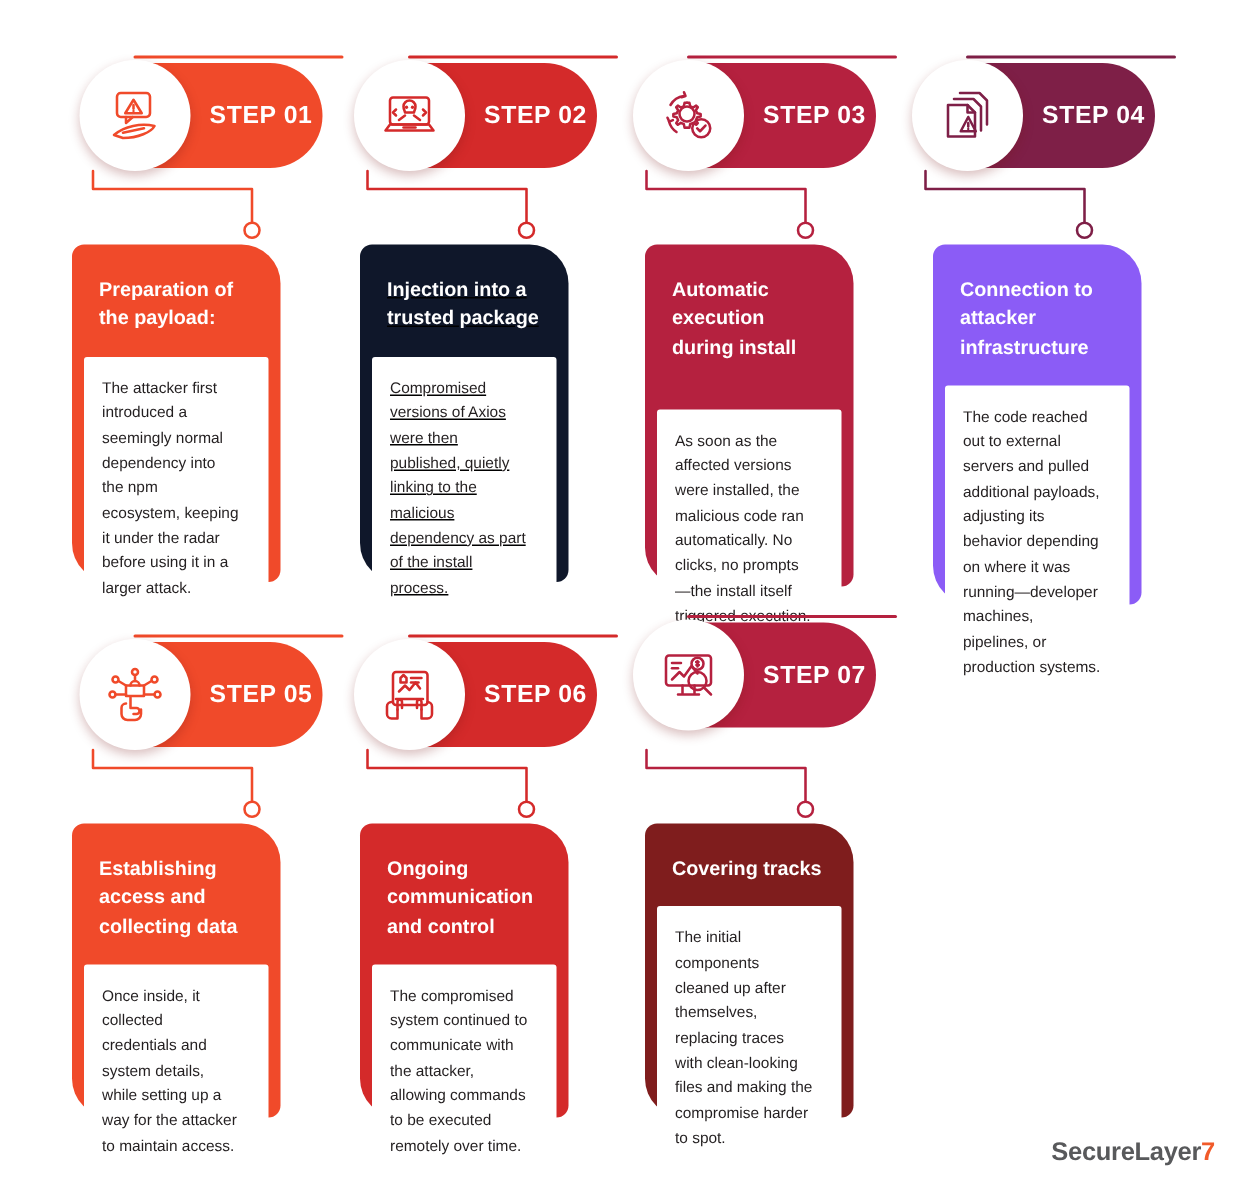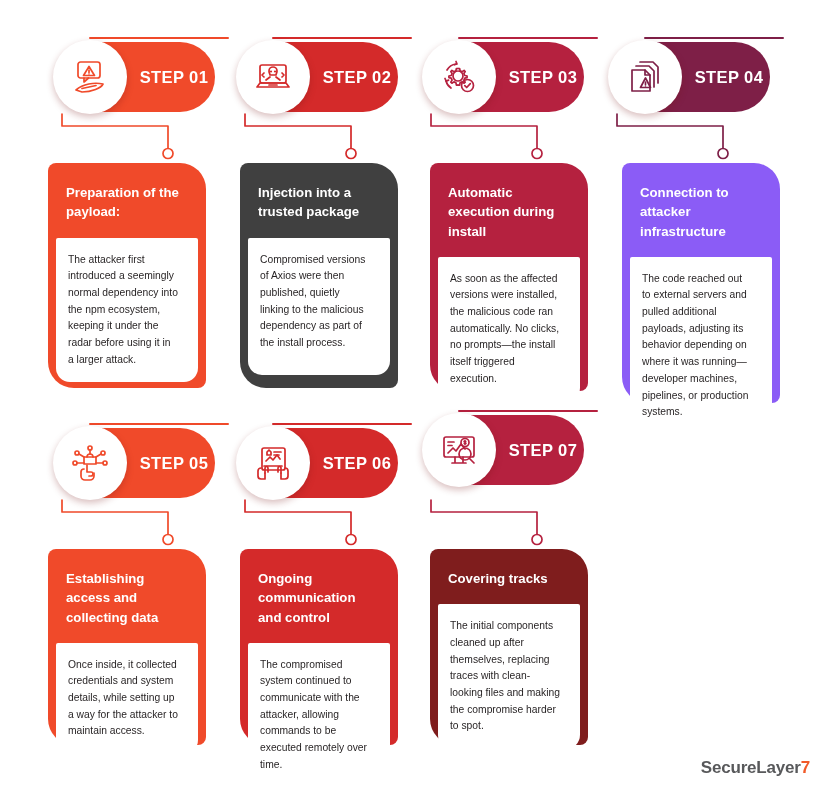--- a/index.html
+++ b/index.html
@@ -78,21 +78,21 @@
   
   .connector {
     position: absolute;
     pointer-events: none;
   }
   .connector svg { display: block; overflow: visible; }
 
   
   .card {
     position: absolute;
-    width: 158px;
+    width: 139px;
     border-top-left-radius: 8px;
     border-top-right-radius: 26px;
     border-bottom-left-radius: 26px;
     border-bottom-right-radius: 8px;
     padding: 0;
     display: flex;
     flex-direction: column;
   }
   .card-title {
     color: #ffffff;
@@ -175,21 +175,21 @@
           </svg>
         </div>
         <div class="badge-label">STEP 02</div>
       </div>
       <div class="connector" style="left: 243px; top: 112px;">
         <svg width="130" height="60" viewBox="0 0 130 60">
           <path d="M2 2 L2 14 L108 14 L108 36" fill="none" stroke="#D42A2A" stroke-width="1.7" stroke-linecap="round" stroke-linejoin="round"></path>
           <circle cx="108" cy="41.5" r="5" fill="#ffffff" stroke="#D42A2A" stroke-width="1.7"></circle>
         </svg>
       </div>
-      <div class="card" style="left: 240px; top: 163px; height: 225px; background: #404040;">
+      <div class="card" style="left: 240px; top: 163px; height: 225px; background: #0f172a; text-decoration: underline;">
         <div class="card-title">Injection into a trusted package</div>
         <div class="card-body">Compromised versions of Axios were then published, quietly linking to the malicious dependency as part of the install process.</div>
       </div>
       <div class="badge" style="left: 424px; top: 42px;">
         <div class="badge-pill" style="background: rgb(181, 33, 63);"></div>
         <div class="badge-rule" style="background: rgb(181, 33, 63);"></div>
         <div class="badge-circle">
           <svg width="40" height="40" viewBox="0 0 40 40">
             <circle cx="19" cy="19" r="5" fill="none" stroke="#B5213F" stroke-width="1.7" stroke-linecap="round" stroke-linejoin="round"></circle>
             <path d="M19 11.5 l1.6 0 .5 2.3 2 .9 2-1.3 1.1 1.1 -1.3 2 .9 2 2.3 .5 0 1.6 -2.3 .5 -.9 2 1.3 2 -1.1 1.1 -2 -1.3 -2 .9 -.5 2.3 -1.6 0" fill="none" stroke="#B5213F" stroke-width="1.7" stroke-linecap="round" stroke-linejoin="round"></path>
@@ -203,21 +203,21 @@
           </svg>
         </div>
         <div class="badge-label">STEP 03</div>
       </div>
       <div class="connector" style="left: 429px; top: 112px;">
         <svg width="130" height="60" viewBox="0 0 130 60">
           <path d="M2 2 L2 14 L108 14 L108 36" fill="none" stroke="#B5213F" stroke-width="1.7" stroke-linecap="round" stroke-linejoin="round"></path>
           <circle cx="108" cy="41.5" r="5" fill="#ffffff" stroke="#B5213F" stroke-width="1.7"></circle>
         </svg>
       </div>
-      <div class="card" style="left: 430px; top: 163px; height: 228px; background: rgb(181, 33, 63);">
+      <div class="card" style="left: 430px; top: 163px; height: 228px; background: rgb(181, 33, 63); gap: 16px;">
         <div class="card-title">Automatic execution during install</div>
         <div class="card-body">As soon as the affected versions were installed, the malicious code ran automatically. No clicks, no prompts—the install itself triggered execution.</div>
       </div>
       <div class="badge" style="left: 610px; top: 42px;">
         <div class="badge-pill" style="background: rgb(126, 31, 71);"></div>
         <div class="badge-rule" style="background: rgb(126, 31, 71);"></div>
         <div class="badge-circle">
           <svg width="40" height="40" viewBox="0 0 40 40">
             <path d="M7 13 h13 l5 5 v16 h-18 Z" fill="none" stroke="#7E1F47" stroke-width="1.7" stroke-linecap="round" stroke-linejoin="round"></path>
             <path d="M11 9 h13 l5 5 v16" fill="none" stroke="#7E1F47" stroke-width="1.7" stroke-linecap="round" stroke-linejoin="round"></path>

